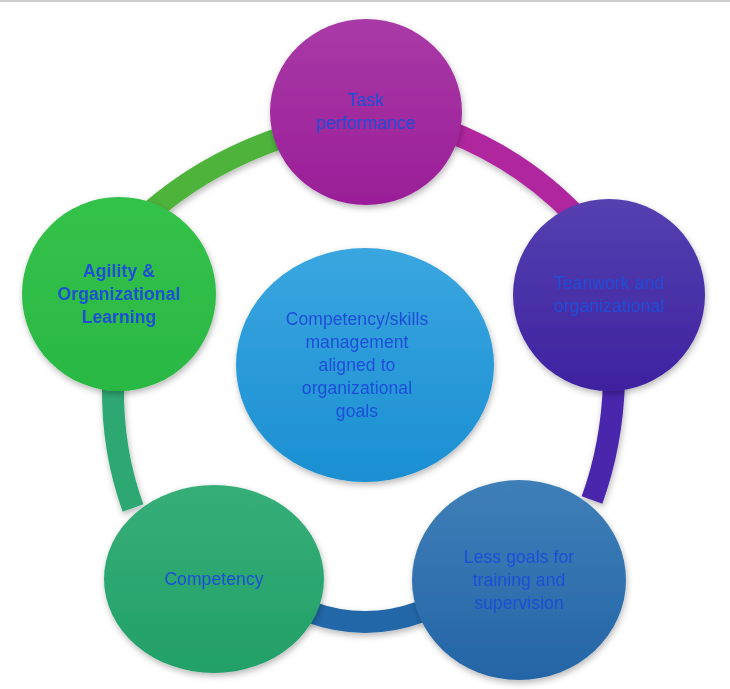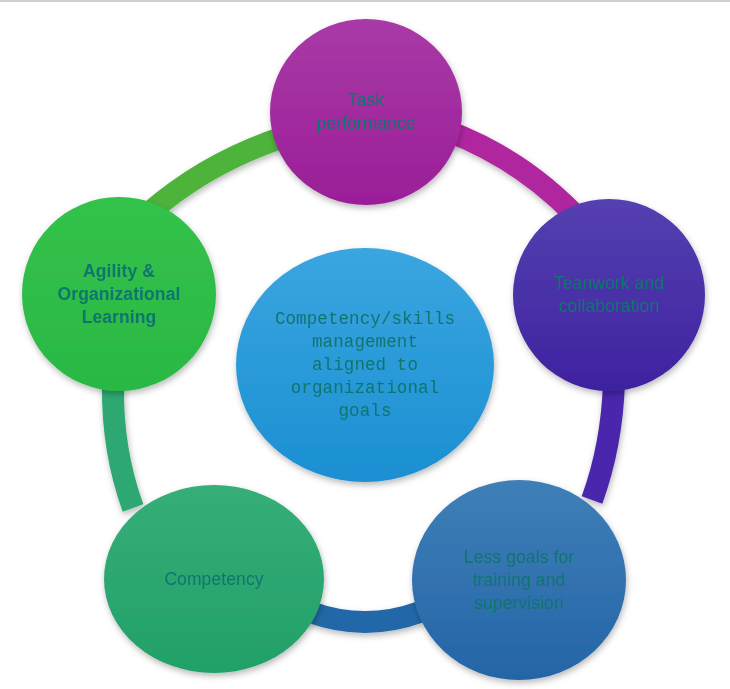--- a/index.html
+++ b/index.html
@@ -24,21 +24,21 @@
       position: absolute;
       left: 0; top: 0;
       width: 730px; height: 689px;
     }
     .node {
       position: absolute;
       display: flex;
       align-items: center;
       justify-content: center;
       text-align: center;
-      color: #0f766e;
+      color: #1d4ed8;
       font-size: 17.5px;
       line-height: 23px;
       letter-spacing: 0.1px;
       pointer-events: auto;
     }
     .node span {
       white-space: pre-line;
       display: block;
     }
   </style>
@@ -89,36 +89,36 @@
   <g filter="url(#shadow)">
     <ellipse cx="365" cy="365" rx="129" ry="117" fill="url(#g-center)"></ellipse>
     <ellipse cx="366" cy="112" rx="96" ry="93" fill="url(#g-task)"></ellipse>
     <ellipse cx="609" cy="295" rx="96" ry="96" fill="url(#g-team)"></ellipse>
     <ellipse cx="519" cy="580" rx="107" ry="100" fill="url(#g-less)"></ellipse>
     <ellipse cx="214" cy="579" rx="110" ry="94" fill="url(#g-innov)"></ellipse>
     <ellipse cx="119" cy="294" rx="97" ry="97" fill="url(#g-agil)"></ellipse>
   </g>
 </svg>
 
-<div class="node" style="left:236px; top:248px; width:258px; height:234px;font-family:Liberation Mono, monospace;">
+<div class="node" style="left:228px; top:248px; width:258px; height:234px;">
   <span>Competency/skills
 management
 aligned to
 organizational
 goals</span>
 </div>
 
 <div class="node" style="left:270px; top:19px; width:192px; height:186px;">
   <span>Task
 performance</span>
 </div>
 
 <div class="node" style="left:513px; top:199px; width:192px; height:192px;">
   <span>Teanwork and
-collaboration</span>
+organizational</span>
 </div>
 
 <div class="node" style="left:412px; top:480px; width:214px; height:200px;">
   <span>Less goals for
 training and
 supervision</span>
 </div>
 
 <div class="node" style="left:104px; top:485px; width:220px; height:188px;">
   <span>Competency</span>

